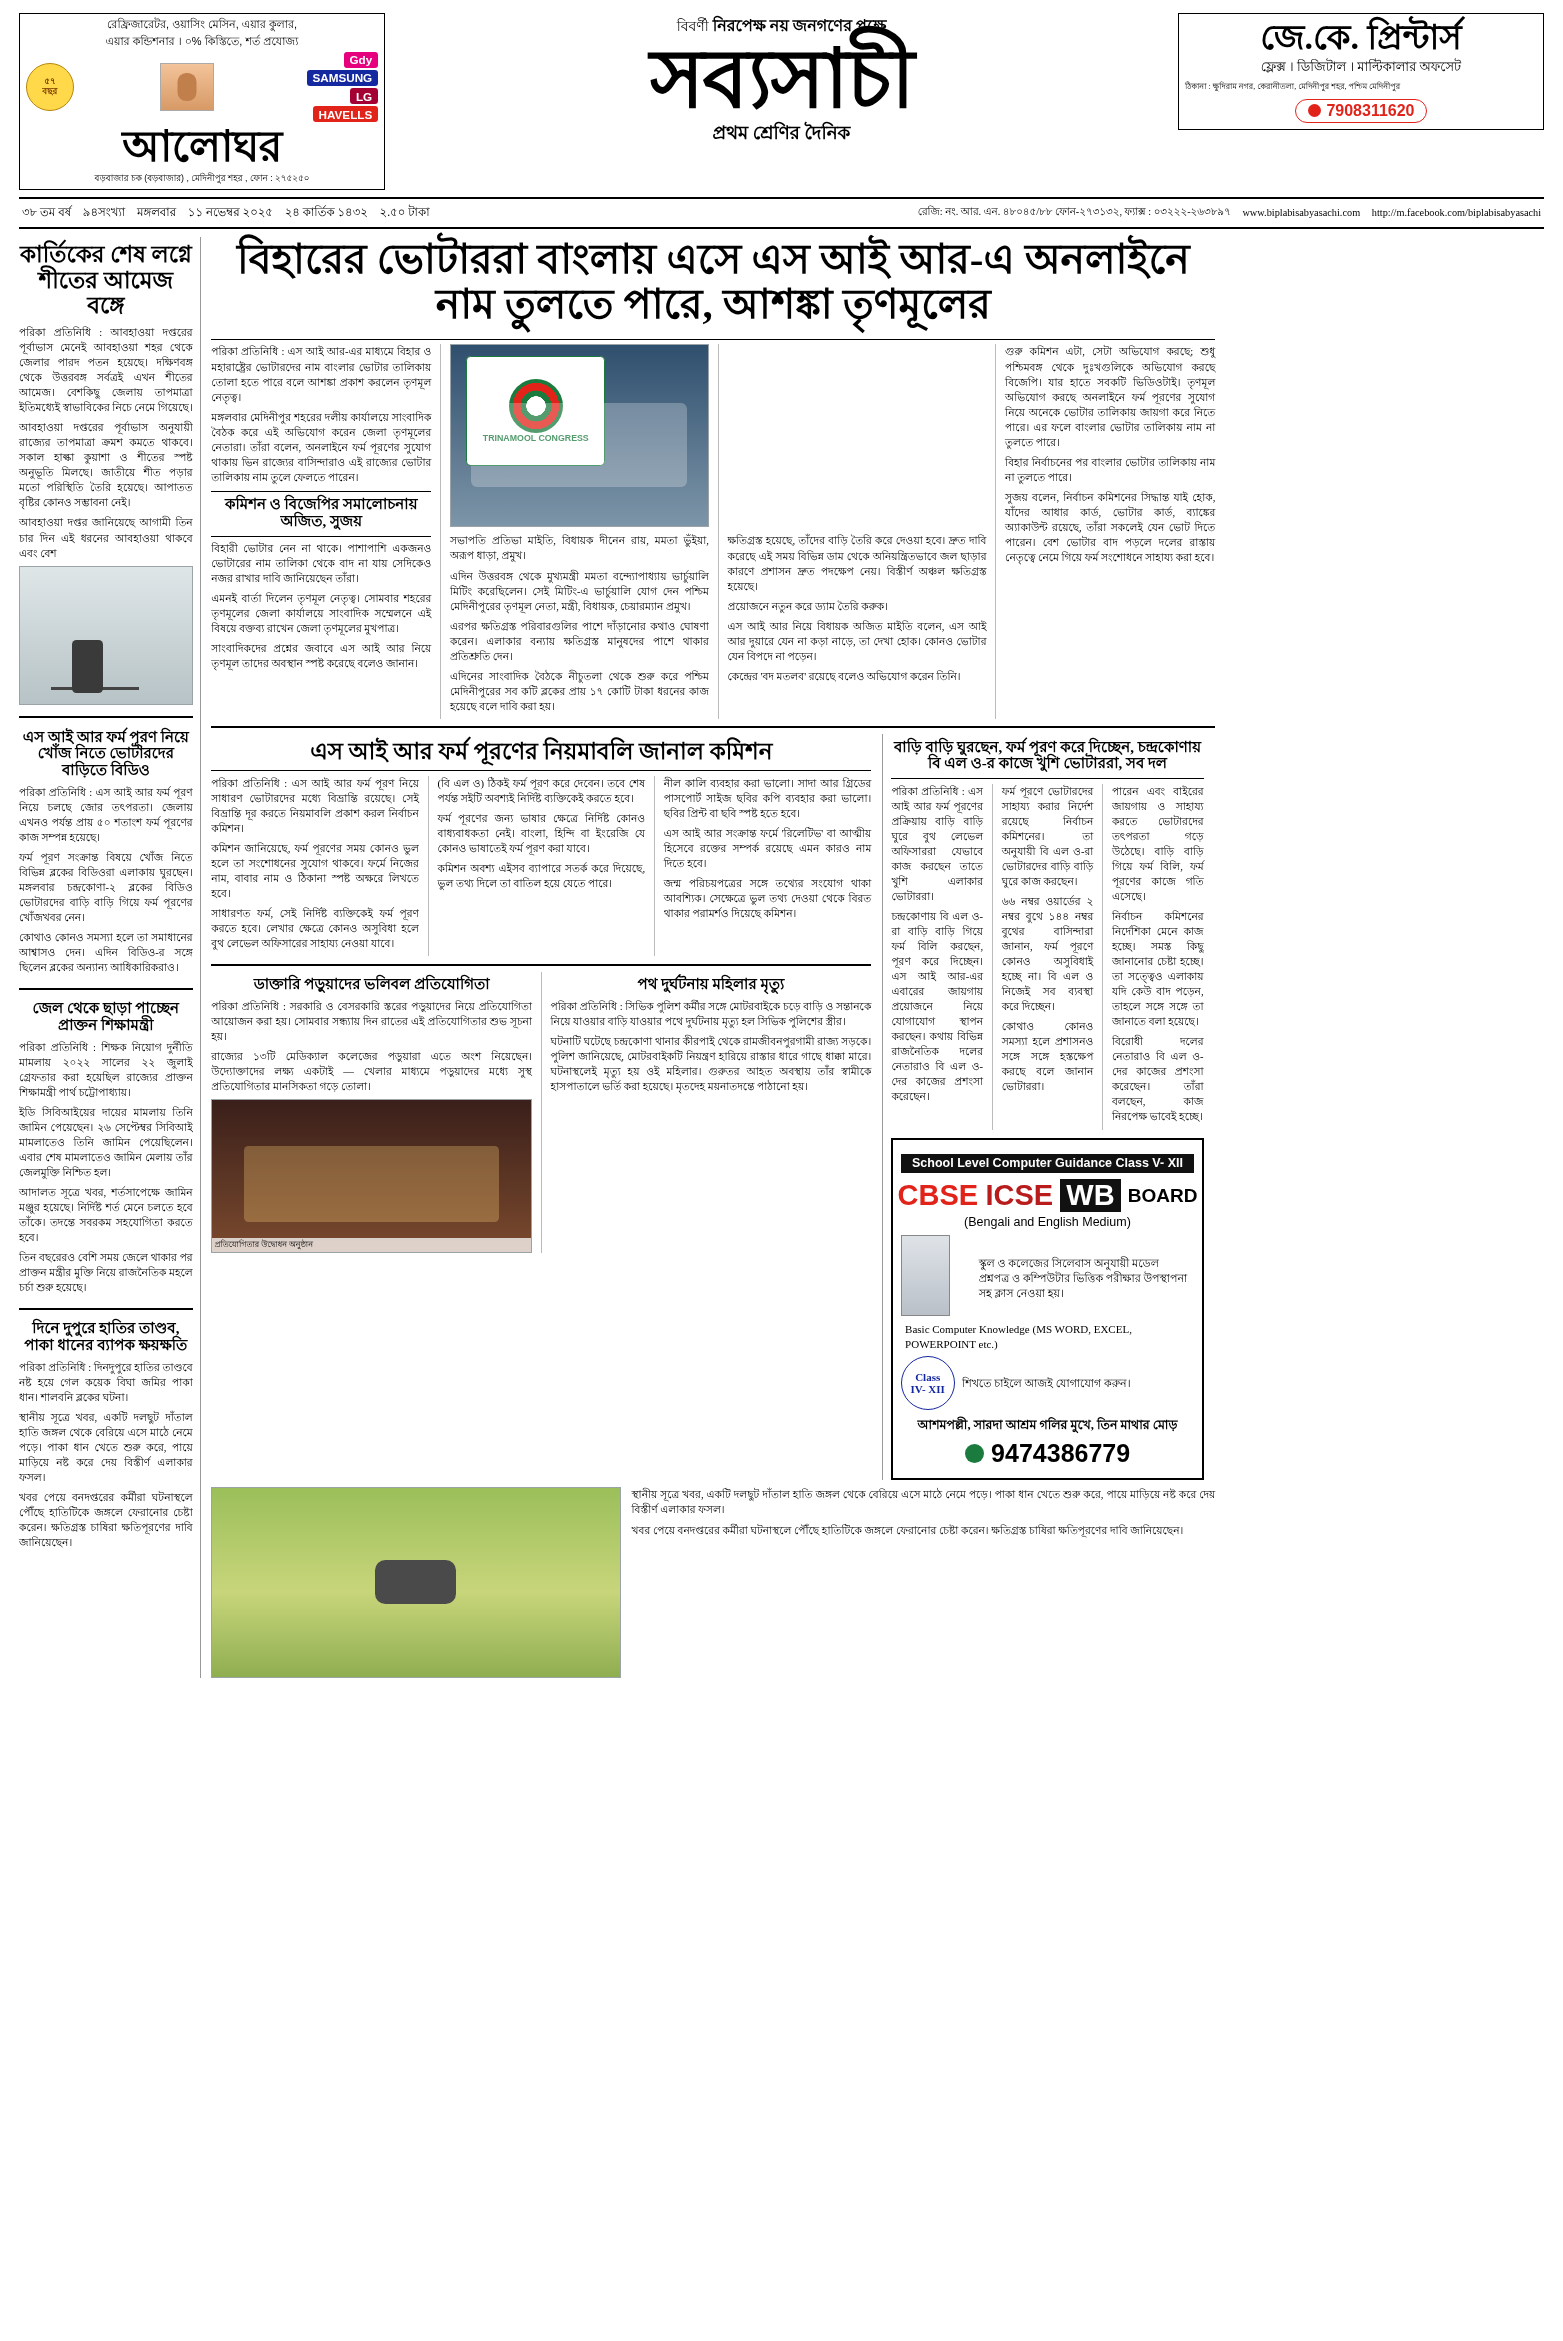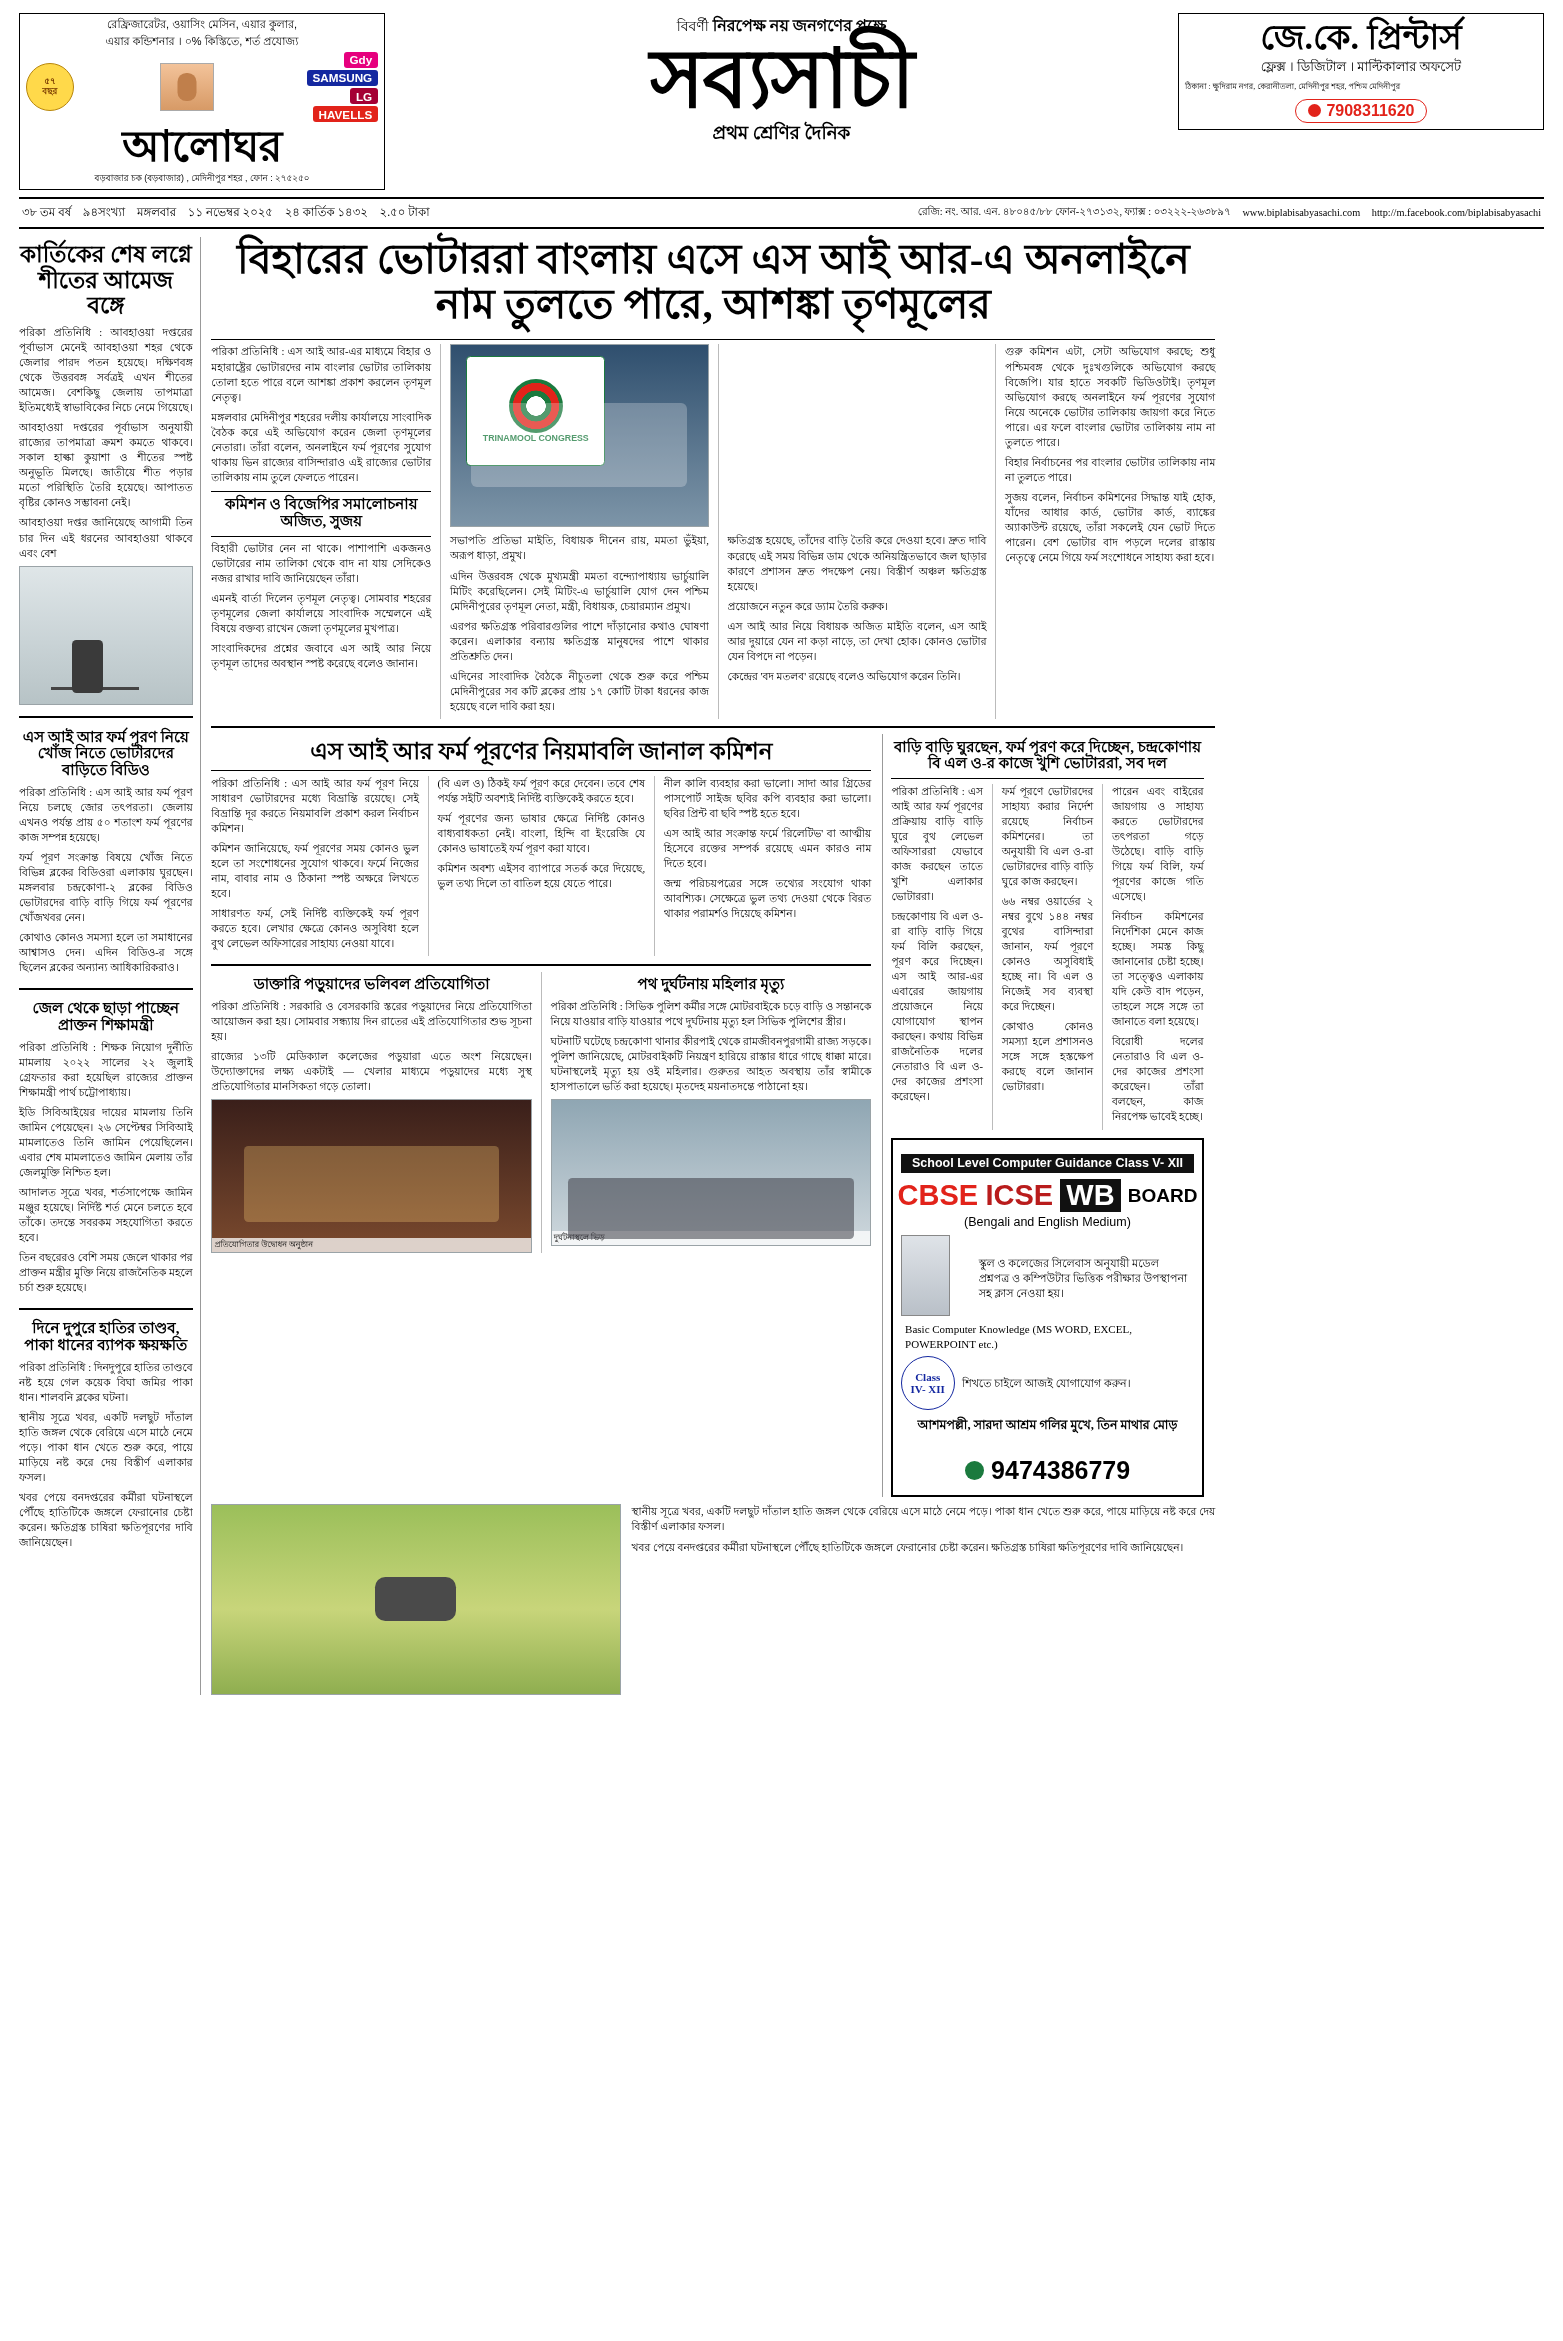--- a/index.html
+++ b/index.html
@@ -122,21 +122,21 @@
   .ad .strip{background:#111;color:#fff;font-family:"Liberation Sans",sans-serif;font-size:12.5px;padding:2.9px 0;margin:5.9px 0;font-weight:bold;}
   .ad .boards{display:flex;justify-content:center;gap:7.3px;align-items:center;}
   .ad .bd{font-family:"Liberation Sans",sans-serif;font-weight:bold;font-size:29px;}
   .bd-cbse{color:#e2231a;}
   .bd-icse{color:#b91c1c;}
   .bd-wb{background:#111;color:#fff;padding:0 5.9px;}
   .ad .medium{font-size:12.5px;margin-top:2.9px;font-family:"Liberation Sans",sans-serif;}
   .ad .bullet{font-size:11px;text-align:left;margin:5.9px 4.4px 0;line-height:1.35;}
   .ad .classchip{display:inline-block;border:1.5px solid #1428a0;border-radius:50%;width:54px;height:54px;color:#1428a0;font-family:Liberation Serif, serif;font-weight:bold;font-size:11px;line-height:1.1;display:flex;align-items:center;justify-content:center;flex-direction:column;}
   .ad .addr{font-size:12.5px;font-weight:bold;margin-top:5.9px;}
-  .ad .phone{display:flex;align-items:center;justify-content:center;gap:7.3px;font-size:25px;font-weight:bold;font-family:"Liberation Sans",sans-serif;margin-top:20px;}
+  .ad .phone{display:flex;align-items:center;justify-content:center;gap:7.3px;font-size:25px;font-weight:bold;font-family:"Liberation Sans",sans-serif;margin-top:3px;}
   .ad .phone .dot{width:19px;height:19px;border-radius:50%;background:#1b7a3e;}
   .ad .midrow{display:flex;gap:24px;align-items:center;margin-top:5.9px;}
   .ad .pcimg{width:110px;height:81px;background:linear-gradient(#dfe3e8,#b9c0c8);border:0.7px solid #888;}
 </style>
 </head>
 <body>
 
 <div class="page">
 
   <div class="masthead">
@@ -317,23 +317,20 @@
               <p class="body">পরিকা প্রতিনিধি : সরকারি ও বেসরকারি স্তরের পড়ুয়াদের নিয়ে প্রতিযোগিতা আয়োজন করা হয়। সোমবার সন্ধ্যায় দিন রাতের এই প্রতিযোগিতার শুভ সূচনা হয়।</p>
               <p class="body">রাজ্যের ১৩টি মেডিক্যাল কলেজের পড়ুয়ারা এতে অংশ নিয়েছেন। উদ্যোক্তাদের লক্ষ্য একটাই — খেলার মাধ্যমে পড়ুয়াদের মধ্যে সুস্থ প্রতিযোগিতার মানসিকতা গড়ে তোলা।</p>
               <div class="ph img-stage" style="height:154px;margin-top:4.4px;">
                 <div class="cap">প্রতিযোগিতার উদ্বোধন অনুষ্ঠান</div>
               </div>
             </div>
             <div class="sc">
               <h3 class="head small">পথ দুর্ঘটনায় মহিলার মৃত্যু</h3>
               <p class="body">পরিকা প্রতিনিধি : সিভিক পুলিশ কর্মীর সঙ্গে মোটরবাইকে চড়ে বাড়ি ও সন্তানকে নিয়ে যাওয়ার বাড়ি যাওয়ার পথে দুর্ঘটনায় মৃত্যু হল সিভিক পুলিশের স্ত্রীর।</p>
               <p class="body">ঘটনাটি ঘটেছে চন্দ্রকোণা থানার কীরপাই থেকে রামজীবনপুরগামী রাজ্য সড়কে। পুলিশ জানিয়েছে, মোটরবাইকটি নিয়ন্ত্রণ হারিয়ে রাস্তার ধারে গাছে ধাক্কা মারে। ঘটনাস্থলেই মৃত্যু হয় ওই মহিলার। গুরুতর আহত অবস্থায় তাঁর স্বামীকে হাসপাতালে ভর্তি করা হয়েছে। মৃতদেহ ময়নাতদন্তে পাঠানো হয়।</p>
-              <div class="ph img-crowd" style="height:147px;margin-top:4.4px;">
-                <div class="cap">দুর্ঘটনাস্থলে ভিড়</div>
-              </div>
             </div>
           </div>
         </div>
 
         <div style="width:322px;border-left:0.7px solid #999;padding-left:8.8px;">
           <h3 class="head small">বাড়ি বাড়ি ঘুরছেন, ফর্ম পূরণ করে দিচ্ছেন, চন্দ্রকোণায় বি এল ও-র কাজে খুশি ভোটাররা, সব দল</h3>
           <div class="hr-thin"></div>
           <div class="subcols3">
             <div class="sc">
               <p class="body">পরিকা প্রতিনিধি : এস আই আর ফর্ম পূরণের প্রক্রিয়ায় বাড়ি বাড়ি ঘুরে বুথ লেভেল অফিসাররা যেভাবে কাজ করছেন তাতে খুশি এলাকার ভোটাররা।</p>

